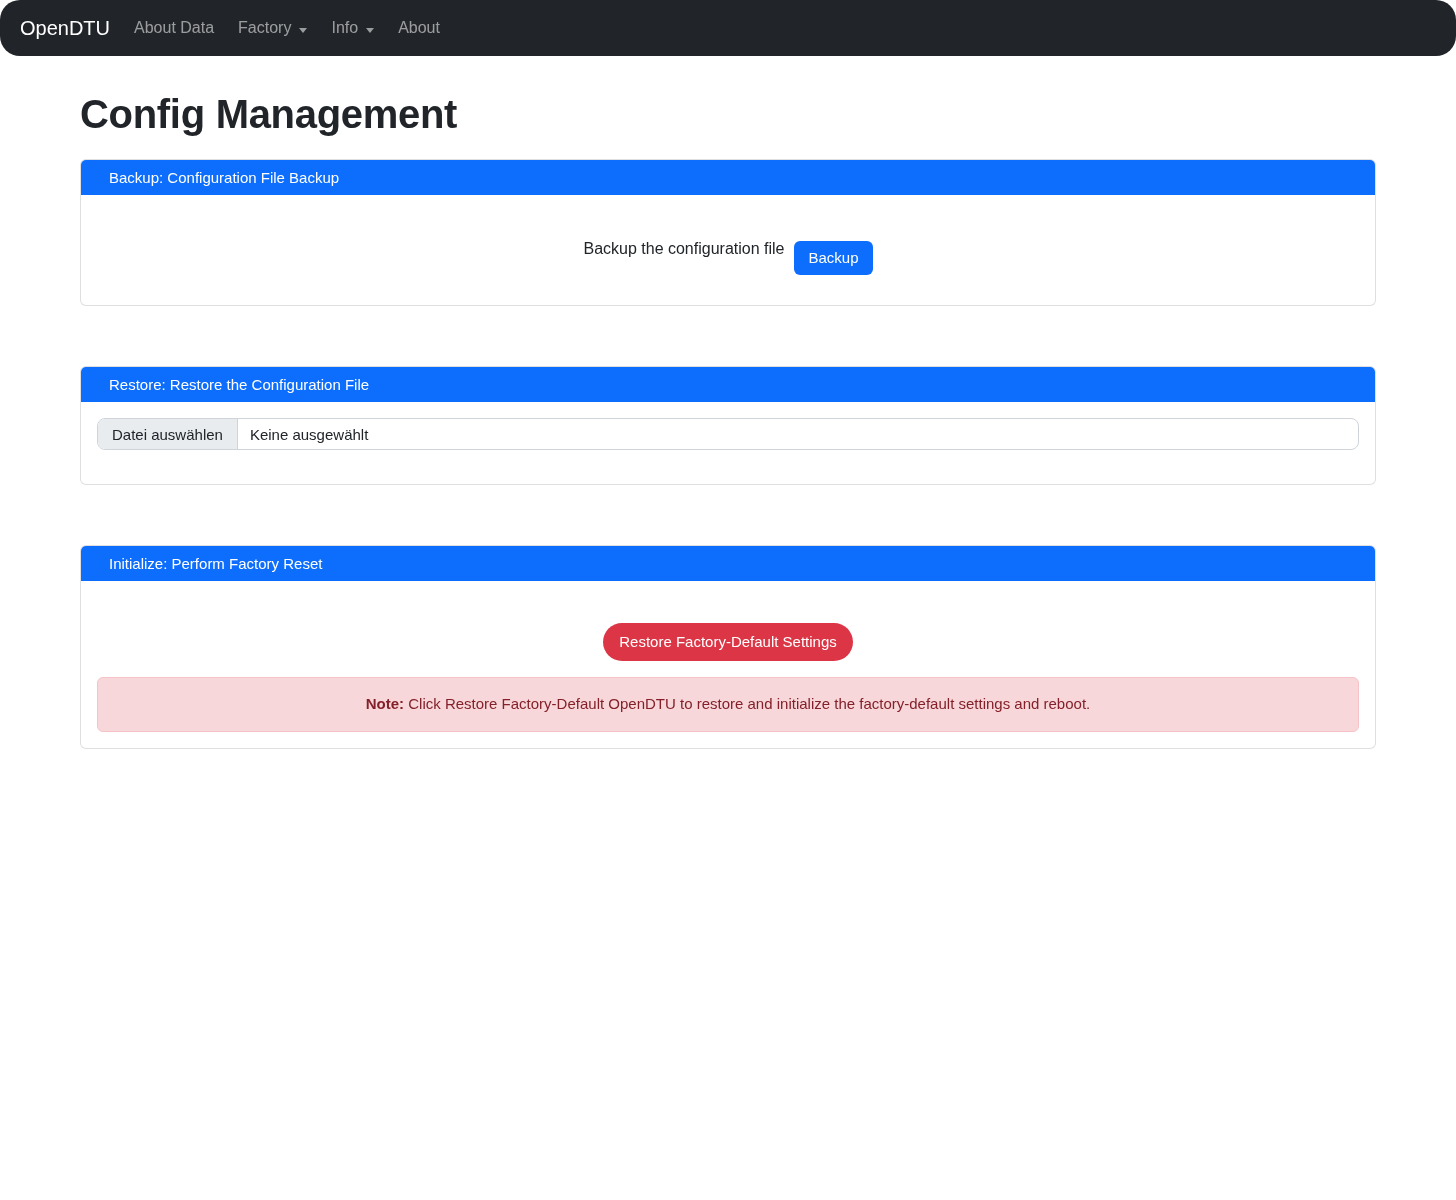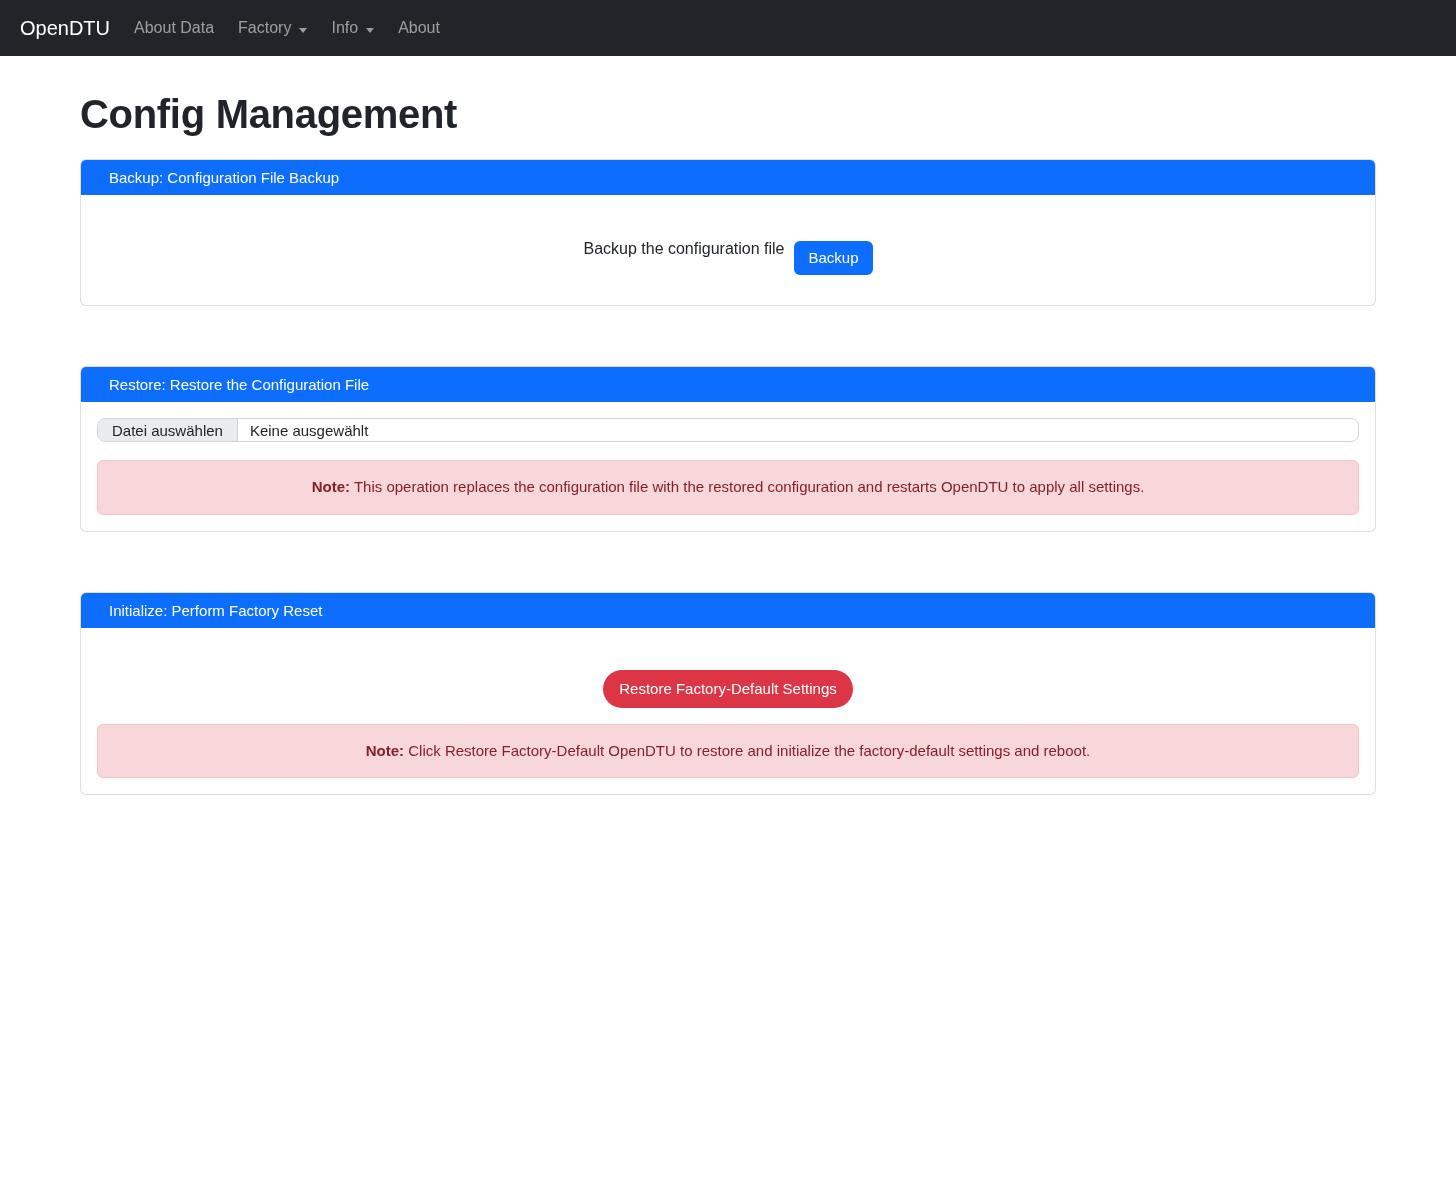--- a/index.html
+++ b/index.html
@@ -14,20 +14,21 @@
     color: #212529;
   }
 
   
   .navbar {
     height: 56px;
     background: #212529;
     display: flex;
     align-items: center;
     padding: 0 12px 0 12px;
+    border-radius: 20px;
   }
   .navbar-brand {
     color: #ffffff;
     font-size: 20px;
     line-height: 1;
     padding: 0 12px 0 8px;
     text-decoration: none;
     white-space: nowrap;
   }
   .nav-links {
@@ -120,21 +121,21 @@
     border-radius: 19px;
   }
 
   
   .file-input {
     display: flex;
     align-items: stretch;
     border: 1px solid #ced4da;
     border-radius: 8px;
     overflow: hidden;
-    height: 24px;
+    height: 32px;
     background: #ffffff;
     margin-bottom: 18px;
   }
   .file-button {
     background: #e9ecef;
     border-right: 1px solid #ced4da;
     padding: 0 14px;
     display: flex;
     align-items: center;
     font-size: 15px;
@@ -207,23 +208,20 @@
     </div>
   </div>
 
   <div class="card">
     <div class="card-header">Restore: Restore the Configuration File</div>
     <div class="card-body">
       <div class="file-input">
         <div class="file-button">Datei auswählen</div>
         <div class="file-name">Keine ausgewählt</div>
       </div>
-      <div class="alert">
-        <b>Note:</b><span> This operation replaces the configuration file with the restored configuration and restarts OpenDTU to apply all settings.</span>
-      </div>
     </div>
   </div>
 
   <div class="card">
     <div class="card-header">Initialize: Perform Factory Reset</div>
     <div class="card-body">
       <div class="center-row">
         <button class="btn btn-danger">Restore Factory-Default Settings</button>
       </div>
       <div class="alert">

